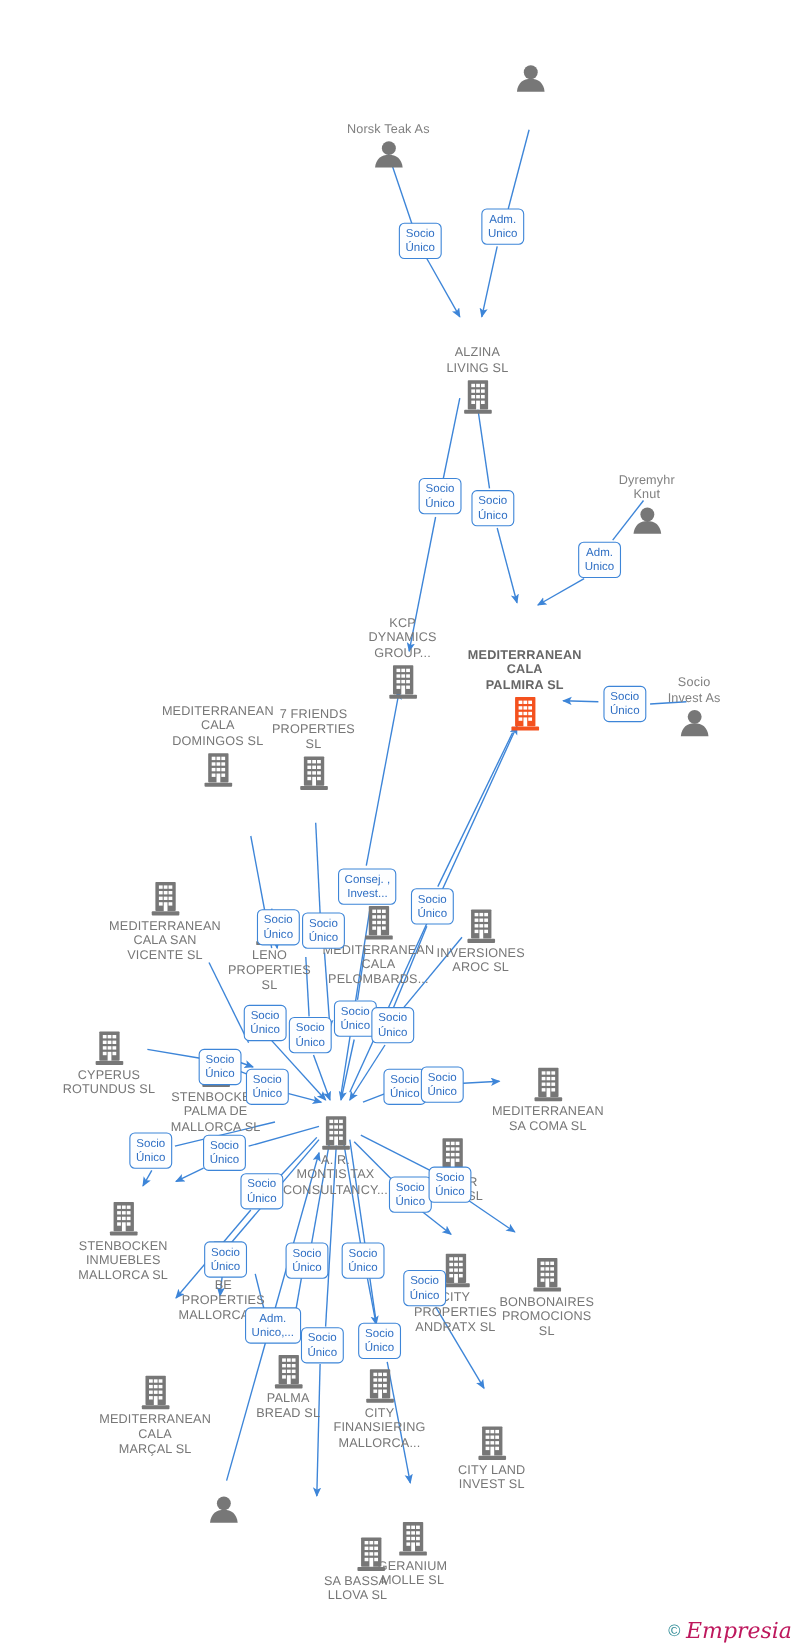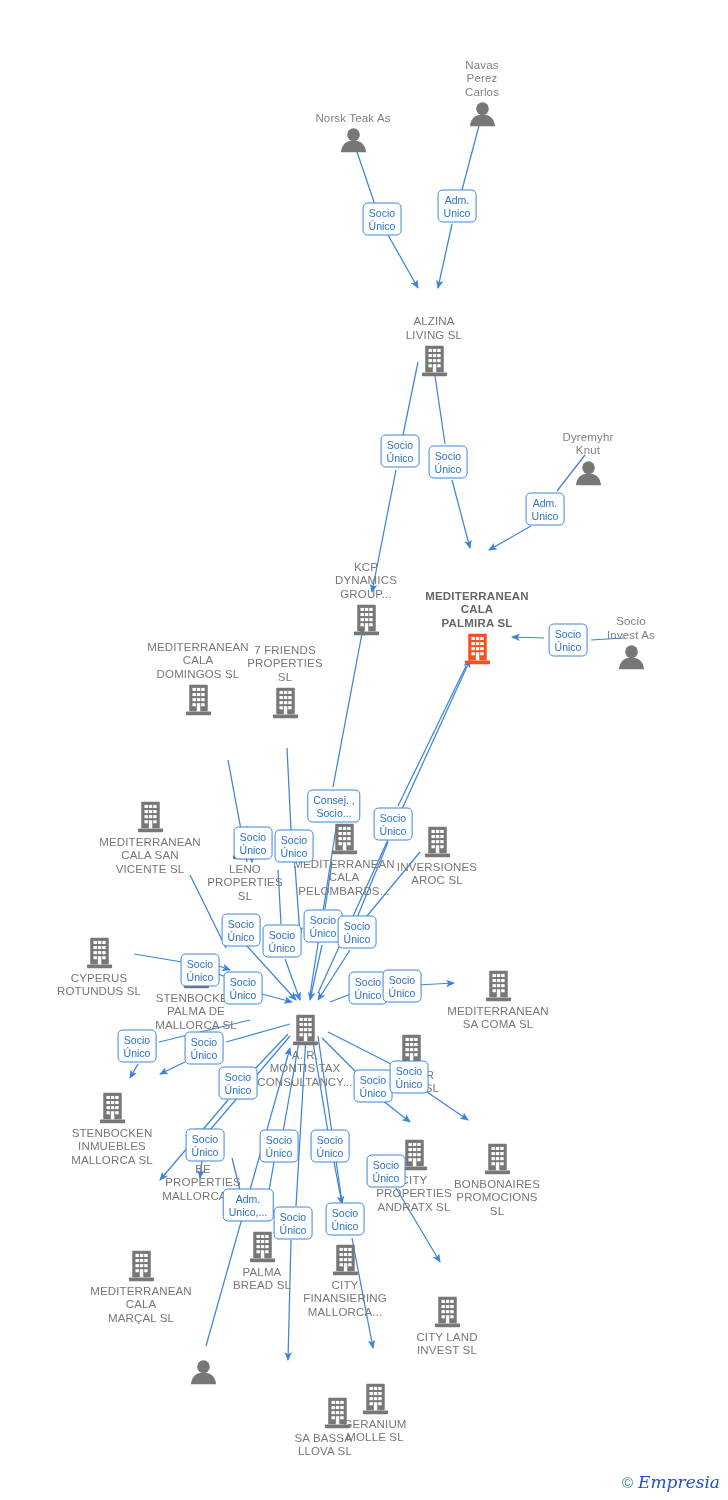--- a/index.html
+++ b/index.html
@@ -32,21 +32,21 @@
     padding:3px 5px;text-align:center;white-space:pre-line;
     box-sizing:border-box;
   }
 
   
   #watermark{
     position:absolute;right:8px;bottom:8px;display:flex;align-items:center;gap:5px;
   }
   #watermark .copy{color:#2e8b96;font-size:15px;line-height:15px;}
   #watermark .brand{
-    color:#1d4ed8;font-size:17px;line-height:20px;
+    color:#be185d;font-size:20px;line-height:20px;
     font-family:"DejaVu Serif","Liberation Serif",serif;font-style:italic;text-align:center;
   }
 </style>
 </head>
 <body>
 
 <div id="graph">
   <svg class="edges" id="edge-layer" viewBox="0 0 728 1500" xmlns="http://www.w3.org/2000/svg">
     <defs>
       <marker id="arw" markerWidth="8" markerHeight="8" refX="6.2" refY="3" orient="auto">
@@ -120,23 +120,20 @@
   </svg>
   <div id="node-layer">
       <div class="node person lbl-above" style="left: 353px; top: 111.594px;">
         <span class="lbl">Norsk Teak As</span>
         <span class="glyph"><svg width="27" height="25" viewBox="0 0 26 24" aria-hidden="true">
             <circle cx="13" cy="6.4" r="6.1" fill="#777777"></circle>
             <path d="M0.9 23.4 C1.6 15.6 6.6 12.1 13 12.1 C19.4 12.1 24.4 15.6 25.1 23.4 Z" fill="#777777"></path>
           </svg></span>
       </div>
       <div class="node person lbl-above" style="left: 482px; top: 58.7812px;">
-        <span class="lbl">Navas
-Perez
-Carlos</span>
         <span class="glyph"><svg width="27" height="25" viewBox="0 0 26 24" aria-hidden="true">
             <circle cx="13" cy="6.4" r="6.1" fill="#777777"></circle>
             <path d="M0.9 23.4 C1.6 15.6 6.6 12.1 13 12.1 C19.4 12.1 24.4 15.6 25.1 23.4 Z" fill="#777777"></path>
           </svg></span>
       </div>
       <div class="node company lbl-above" style="left: 434px; top: 315.188px;">
         <span class="lbl">ALZINA
 LIVING  SL</span>
         <span class="glyph"><svg width="29" height="32" viewBox="0 0 24 27" aria-hidden="true">
             <g fill="#777777">
@@ -756,21 +753,21 @@
 Unico</div>
       <div class="chip" style="left: 400px; top: 451px;">Socio
 Único</div>
       <div class="chip" style="left: 448px; top: 462px;">Socio
 Único</div>
       <div class="chip" style="left: 545px; top: 509px;">Adm.
 Unico</div>
       <div class="chip" style="left: 568px; top: 640px;">Socio
 Único</div>
       <div class="chip" style="left: 334px; top: 806px;">Consej. ,
-Socio...</div>
+Invest...</div>
       <div class="chip" style="left: 253px; top: 843px;">Socio
 Único</div>
       <div class="chip" style="left: 294px; top: 846px;">Socio
 Único</div>
       <div class="chip" style="left: 393px; top: 824px;">Socio
 Único</div>
       <div class="chip" style="left: 241px; top: 930px;">Socio
 Único</div>
       <div class="chip" style="left: 282px; top: 941px;">Socio
 Único</div>

